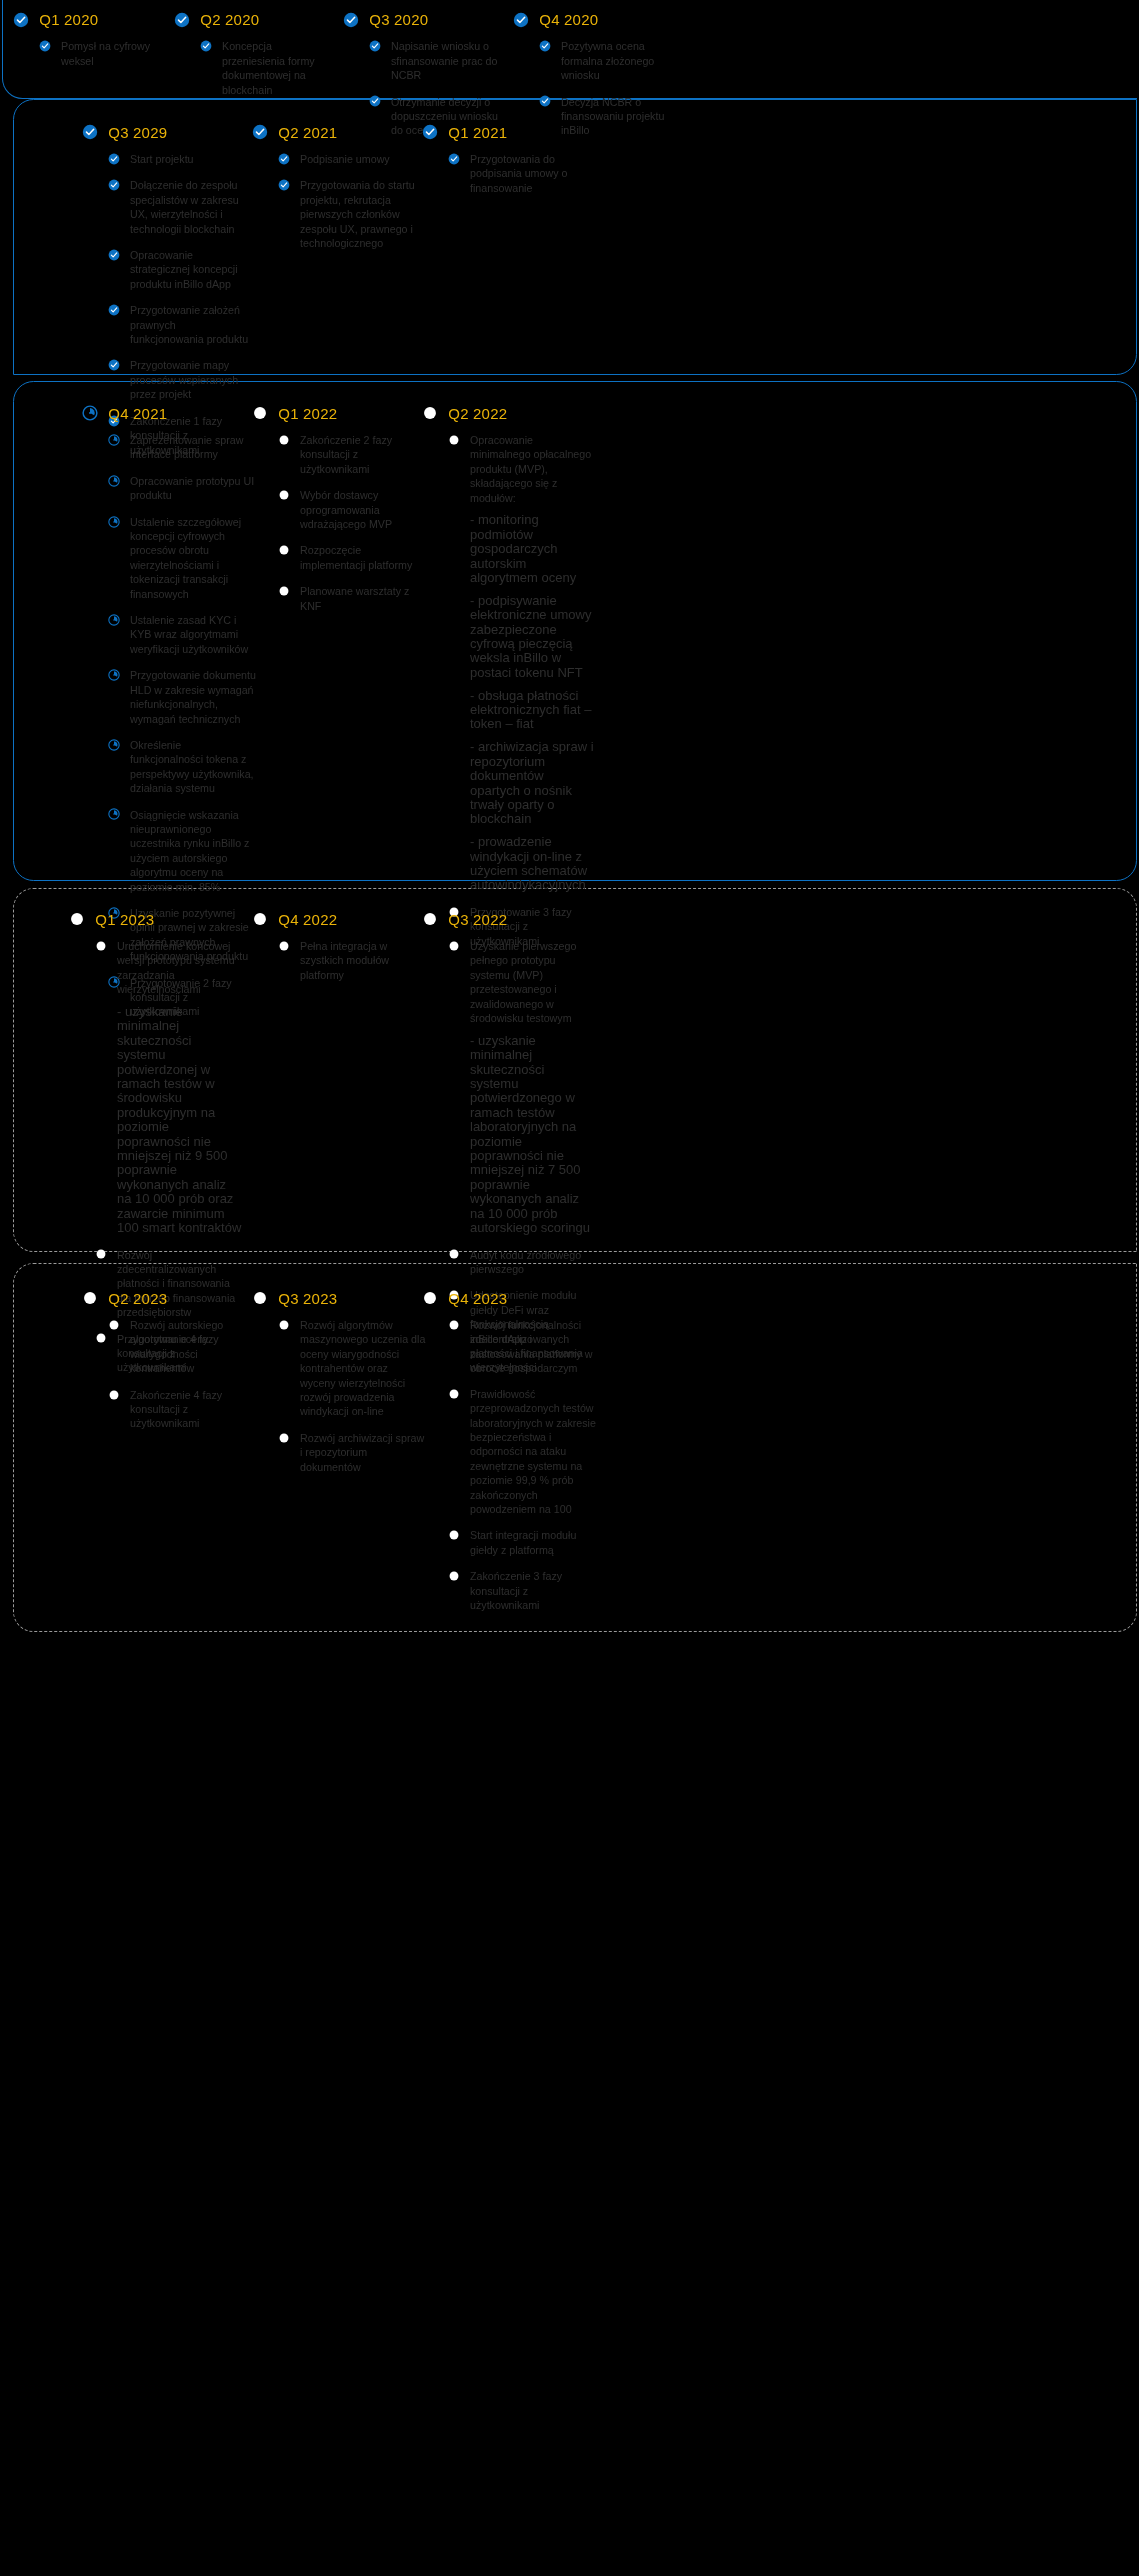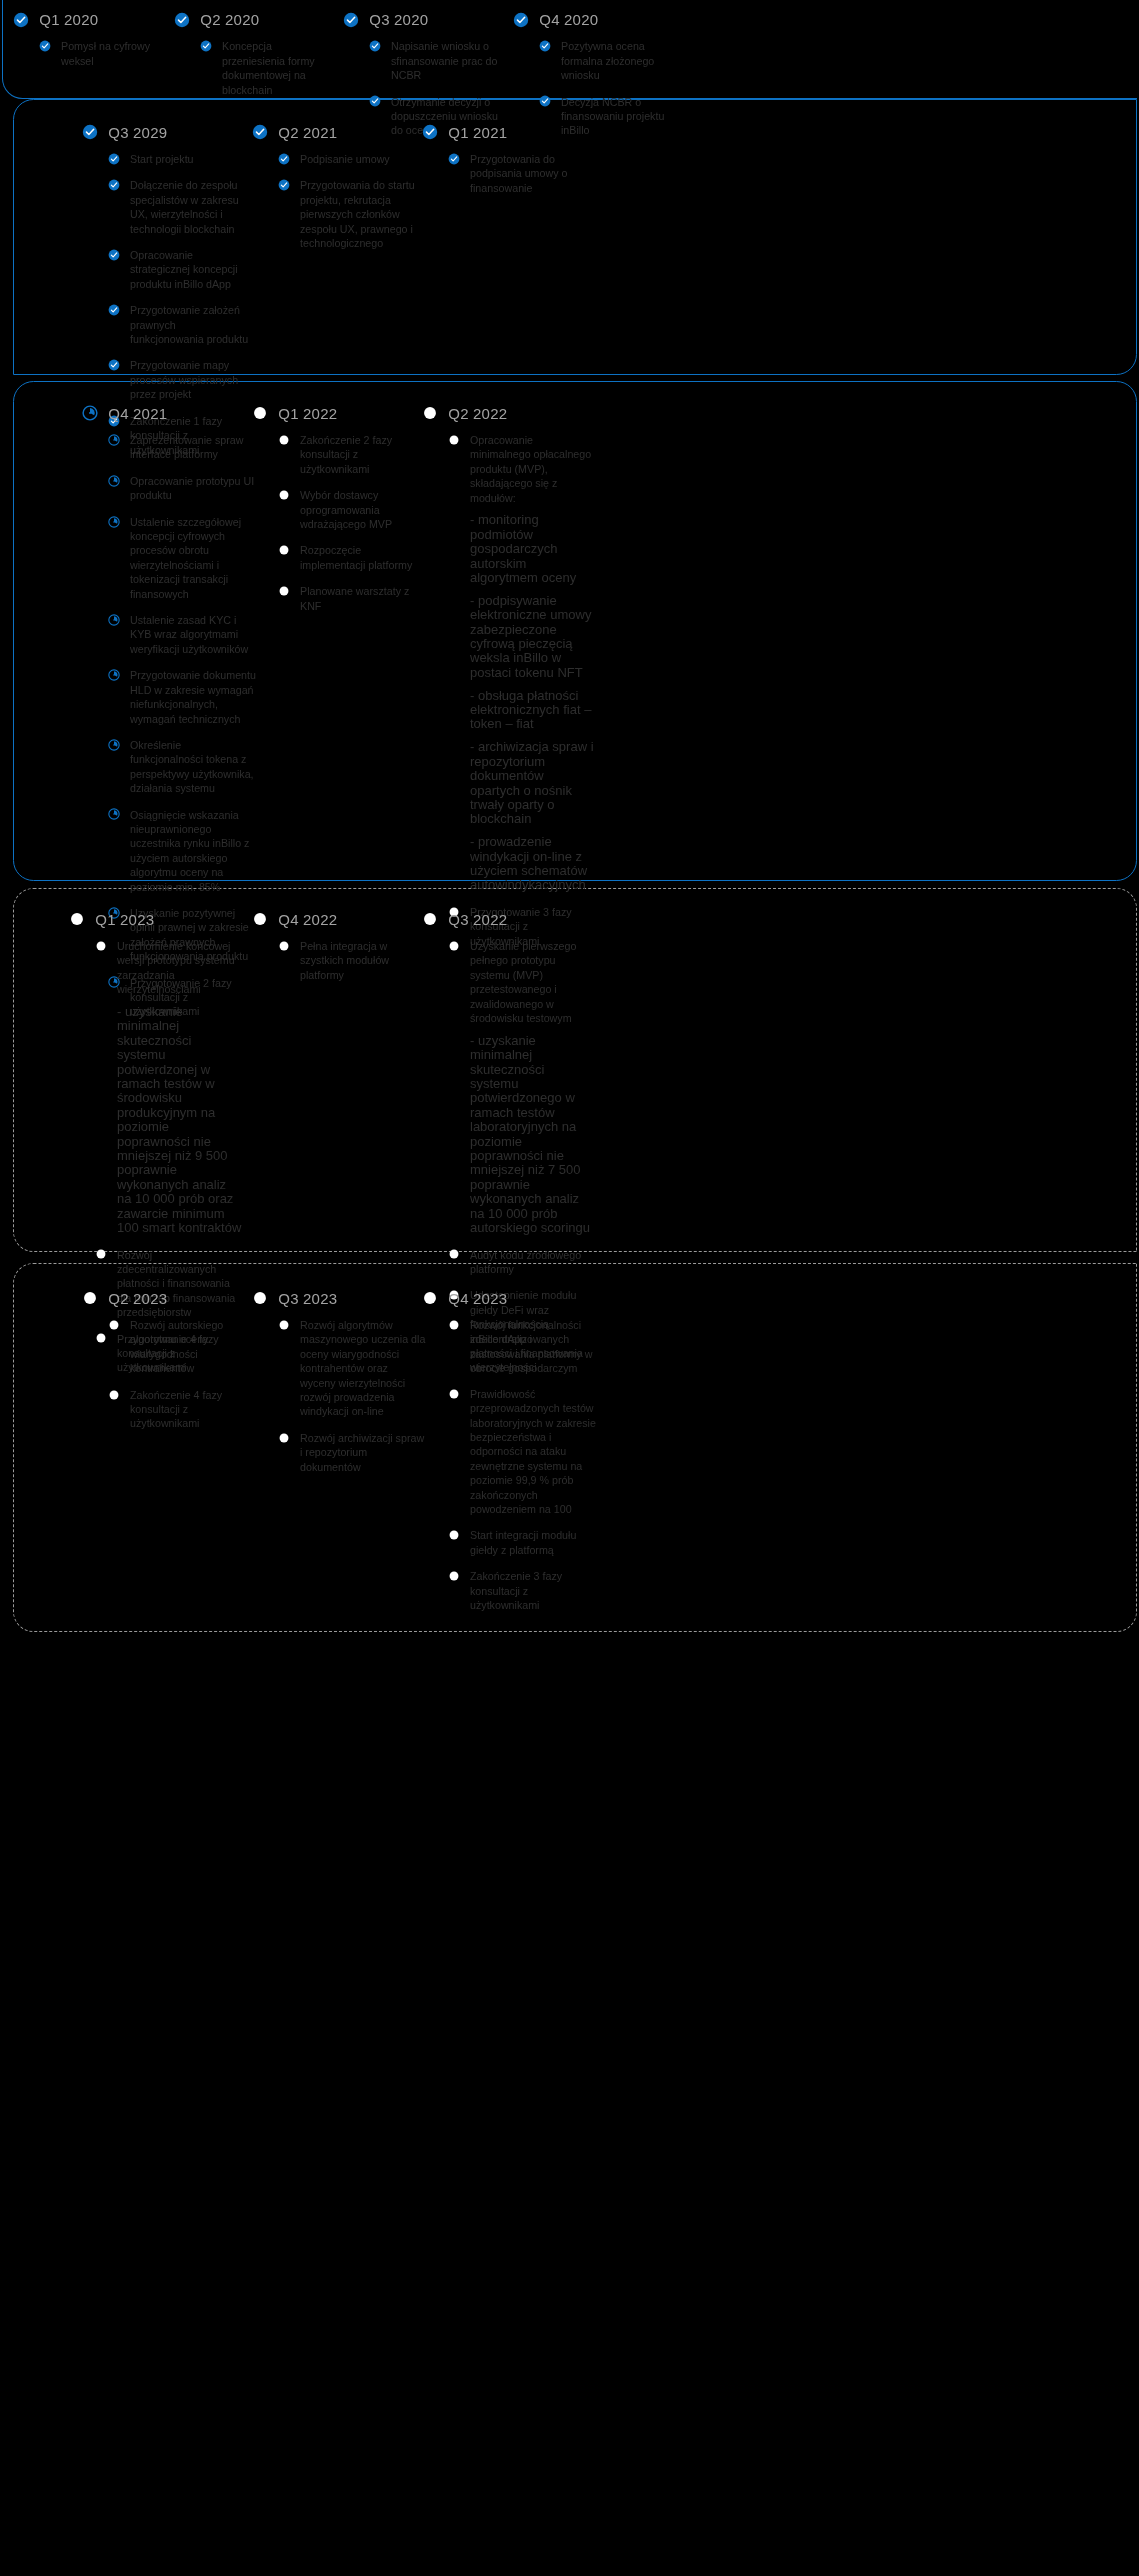--- a/index.html
+++ b/index.html
@@ -8,21 +8,21 @@
     width:1139px; height:2576px; position:relative;
     font-family:"Liberation Sans", sans-serif;
     color:#3a3a3a; overflow:hidden;
   }
   #stage{position:absolute; inset:0; background:#000;}
 
   
   .col{position:absolute; top:0;}
   .qhead{display:flex; align-items:center; gap:10.3px; height:20.5px;}
   .qhead .qlabel{
-    font-size:15px; color:#a3a3a3; letter-spacing:0.2px;
+    font-size:15px; color:#eab308; letter-spacing:0.2px;
     font-family:"Liberation Sans", sans-serif; white-space:nowrap;
   }
   .spine{position:absolute; left:8.4px; top:22.4px; width:0; bottom:0;}
   .spine.solid{border-left:1.3px solid #0d72c4;}
   .spine.dashed{border-left:1.3px dashed #9a9a9a;}
 
   .items{position:absolute; left:26px; top:30px; right:0;}
   .item{display:flex; gap:10px; margin-bottom:12px;}
   .item .txt{
     font-size:10.7px; line-height:14.4px; color:#2e2e2e;
@@ -533,21 +533,21 @@
             </svg>
           </span>
           <div class="txt">Uzyskanie pierwszego pełnego prototypu systemu (MVP) przetestowanego i zwalidowanego w środowisku testowym<div class="sub" style="margin-top: 8.4px;">- uzyskanie minimalnej skuteczności systemu potwierdzonego w ramach testów laboratoryjnych na poziomie poprawności nie mniejszej niż 7 500 poprawnie wykonanych analiz na 10 000 prób autorskiego scoringu</div></div>
         </div>
         <div class="item">
           <span class="mk dot">
             <svg viewBox="0 0 20 20">
               <circle cx="10" cy="10" r="7.4" fill="#ffffff"></circle>
             </svg>
           </span>
-          <div class="txt">Audyt kodu źródłowego platformy</div>
+          <div class="txt">Audyt kodu źródłowego pierwszego</div>
         </div>
         <div class="item">
           <span class="mk dot">
             <svg viewBox="0 0 20 20">
               <circle cx="10" cy="10" r="7.4" fill="#ffffff"></circle>
             </svg>
           </span>
           <div class="txt">Udostępnienie modułu giełdy DeFi wraz funkcjonalnością zdecentralizowanych płatności i finansowania wierzytelności</div>
         </div>
         <div class="item">

